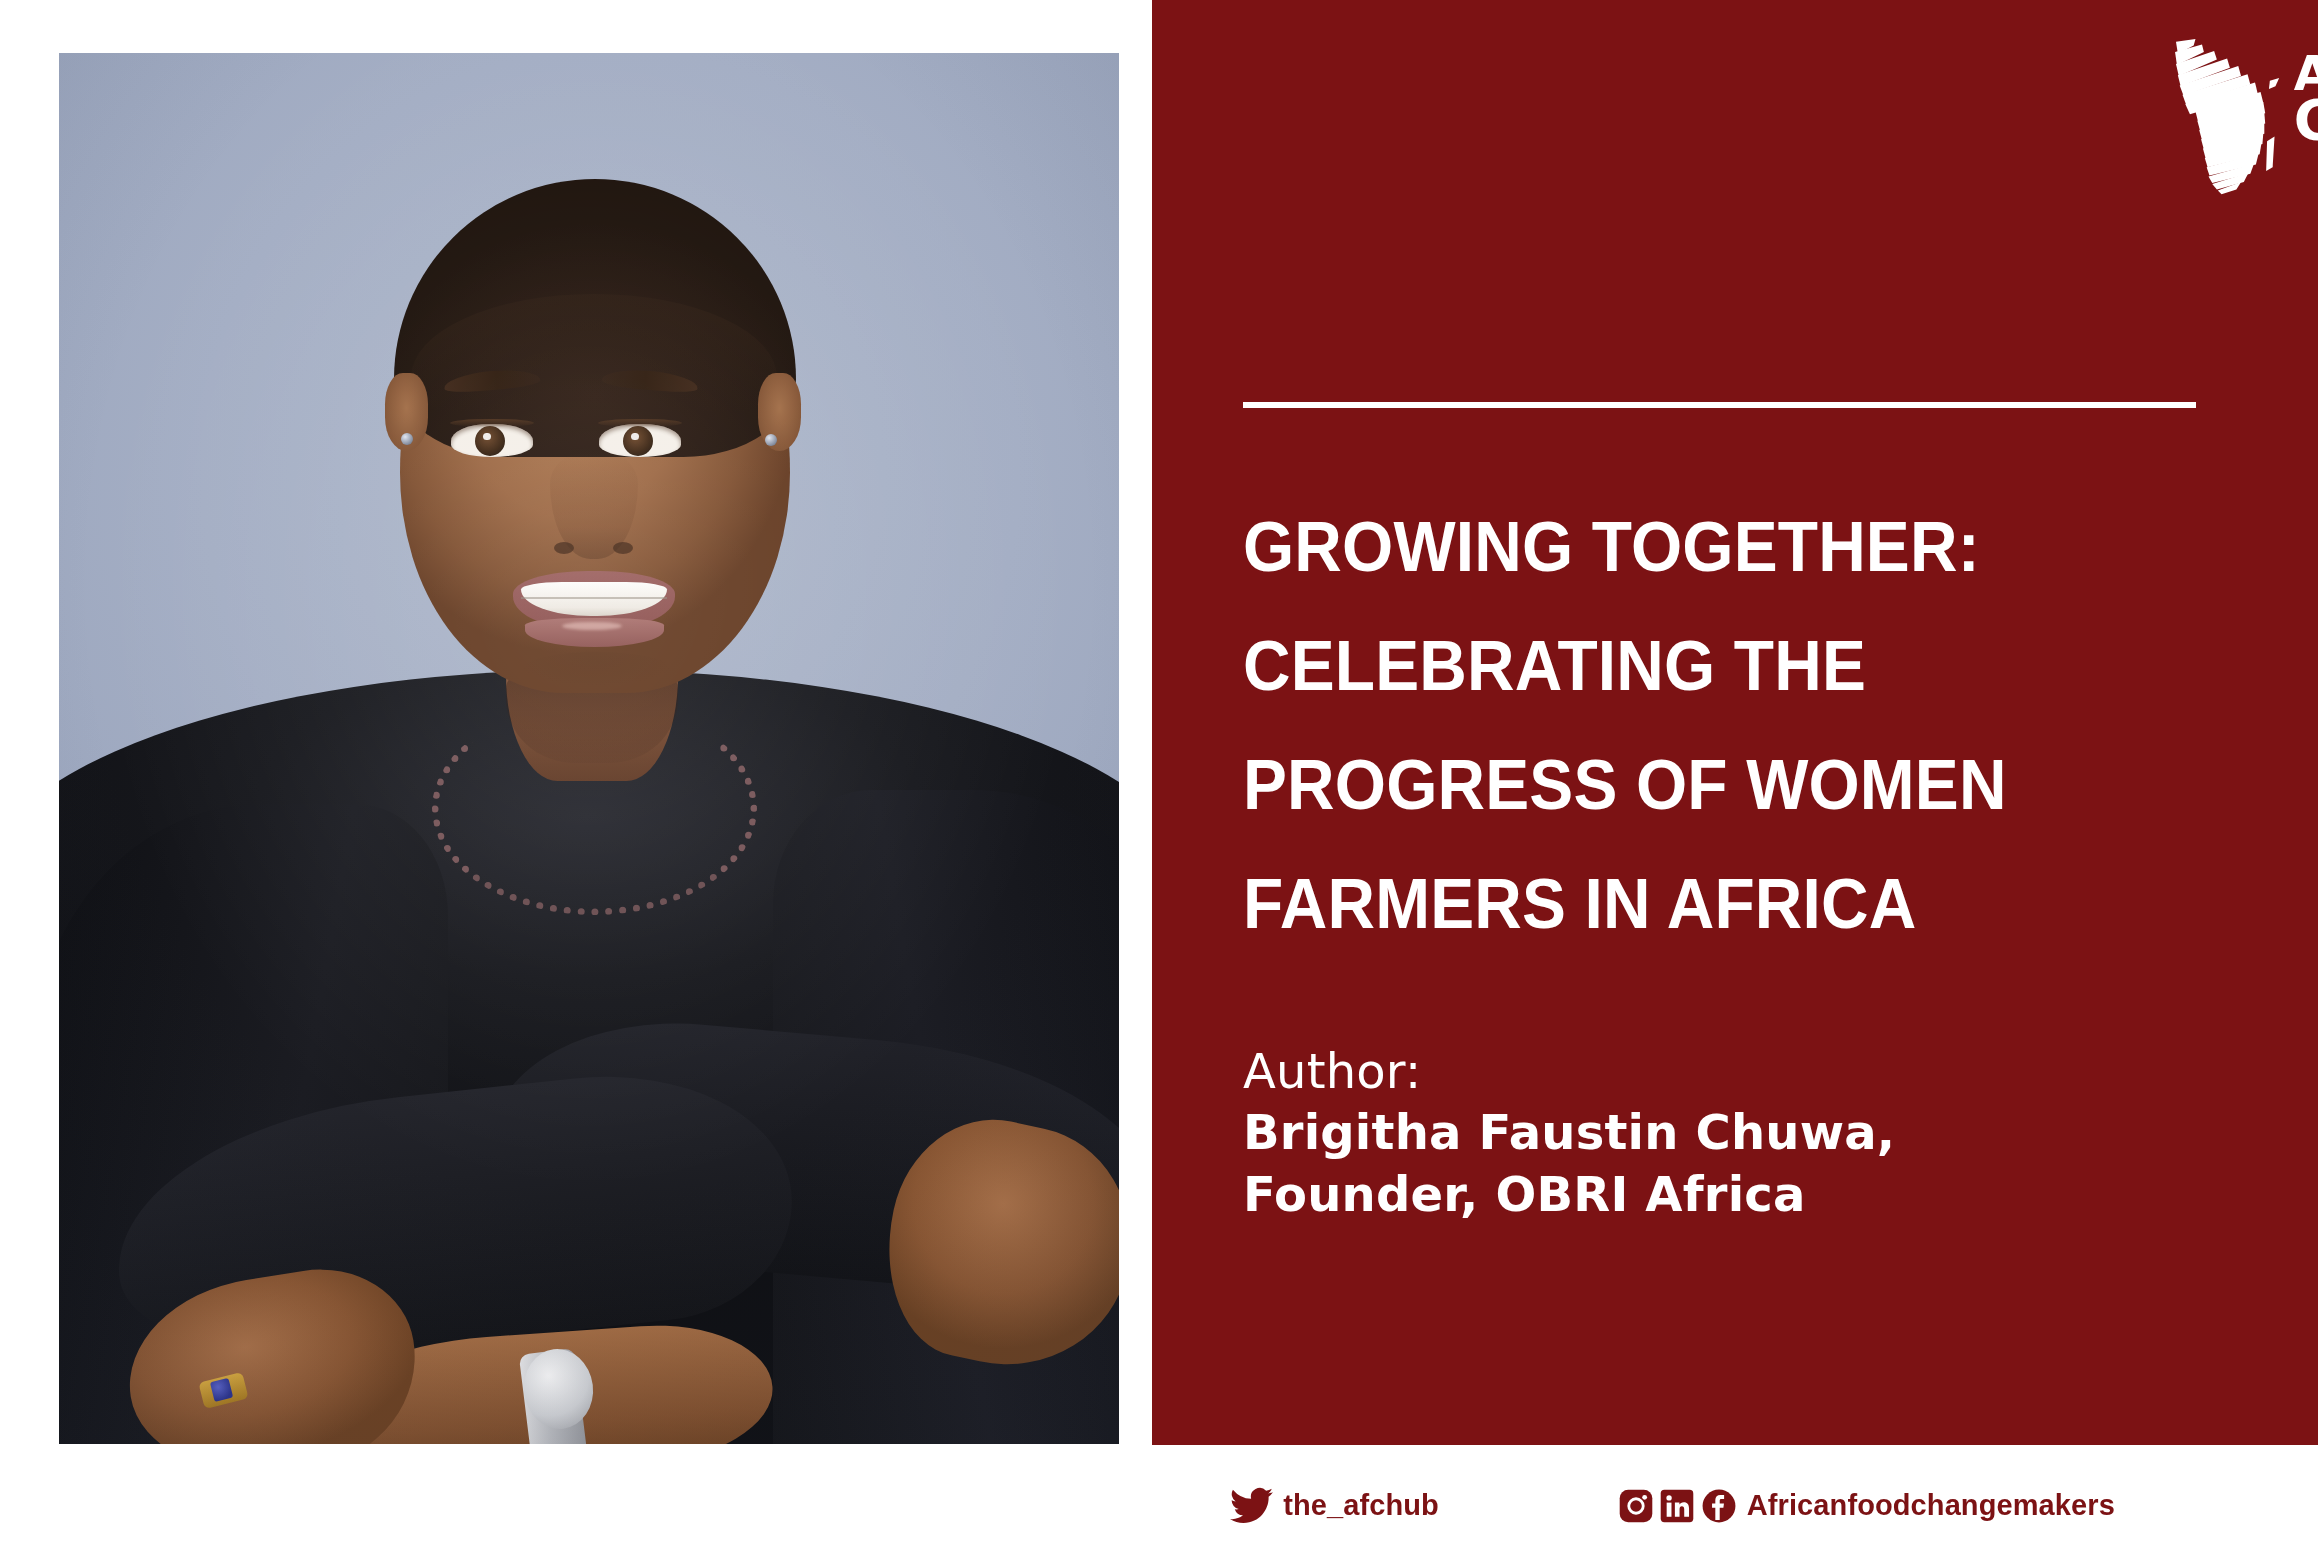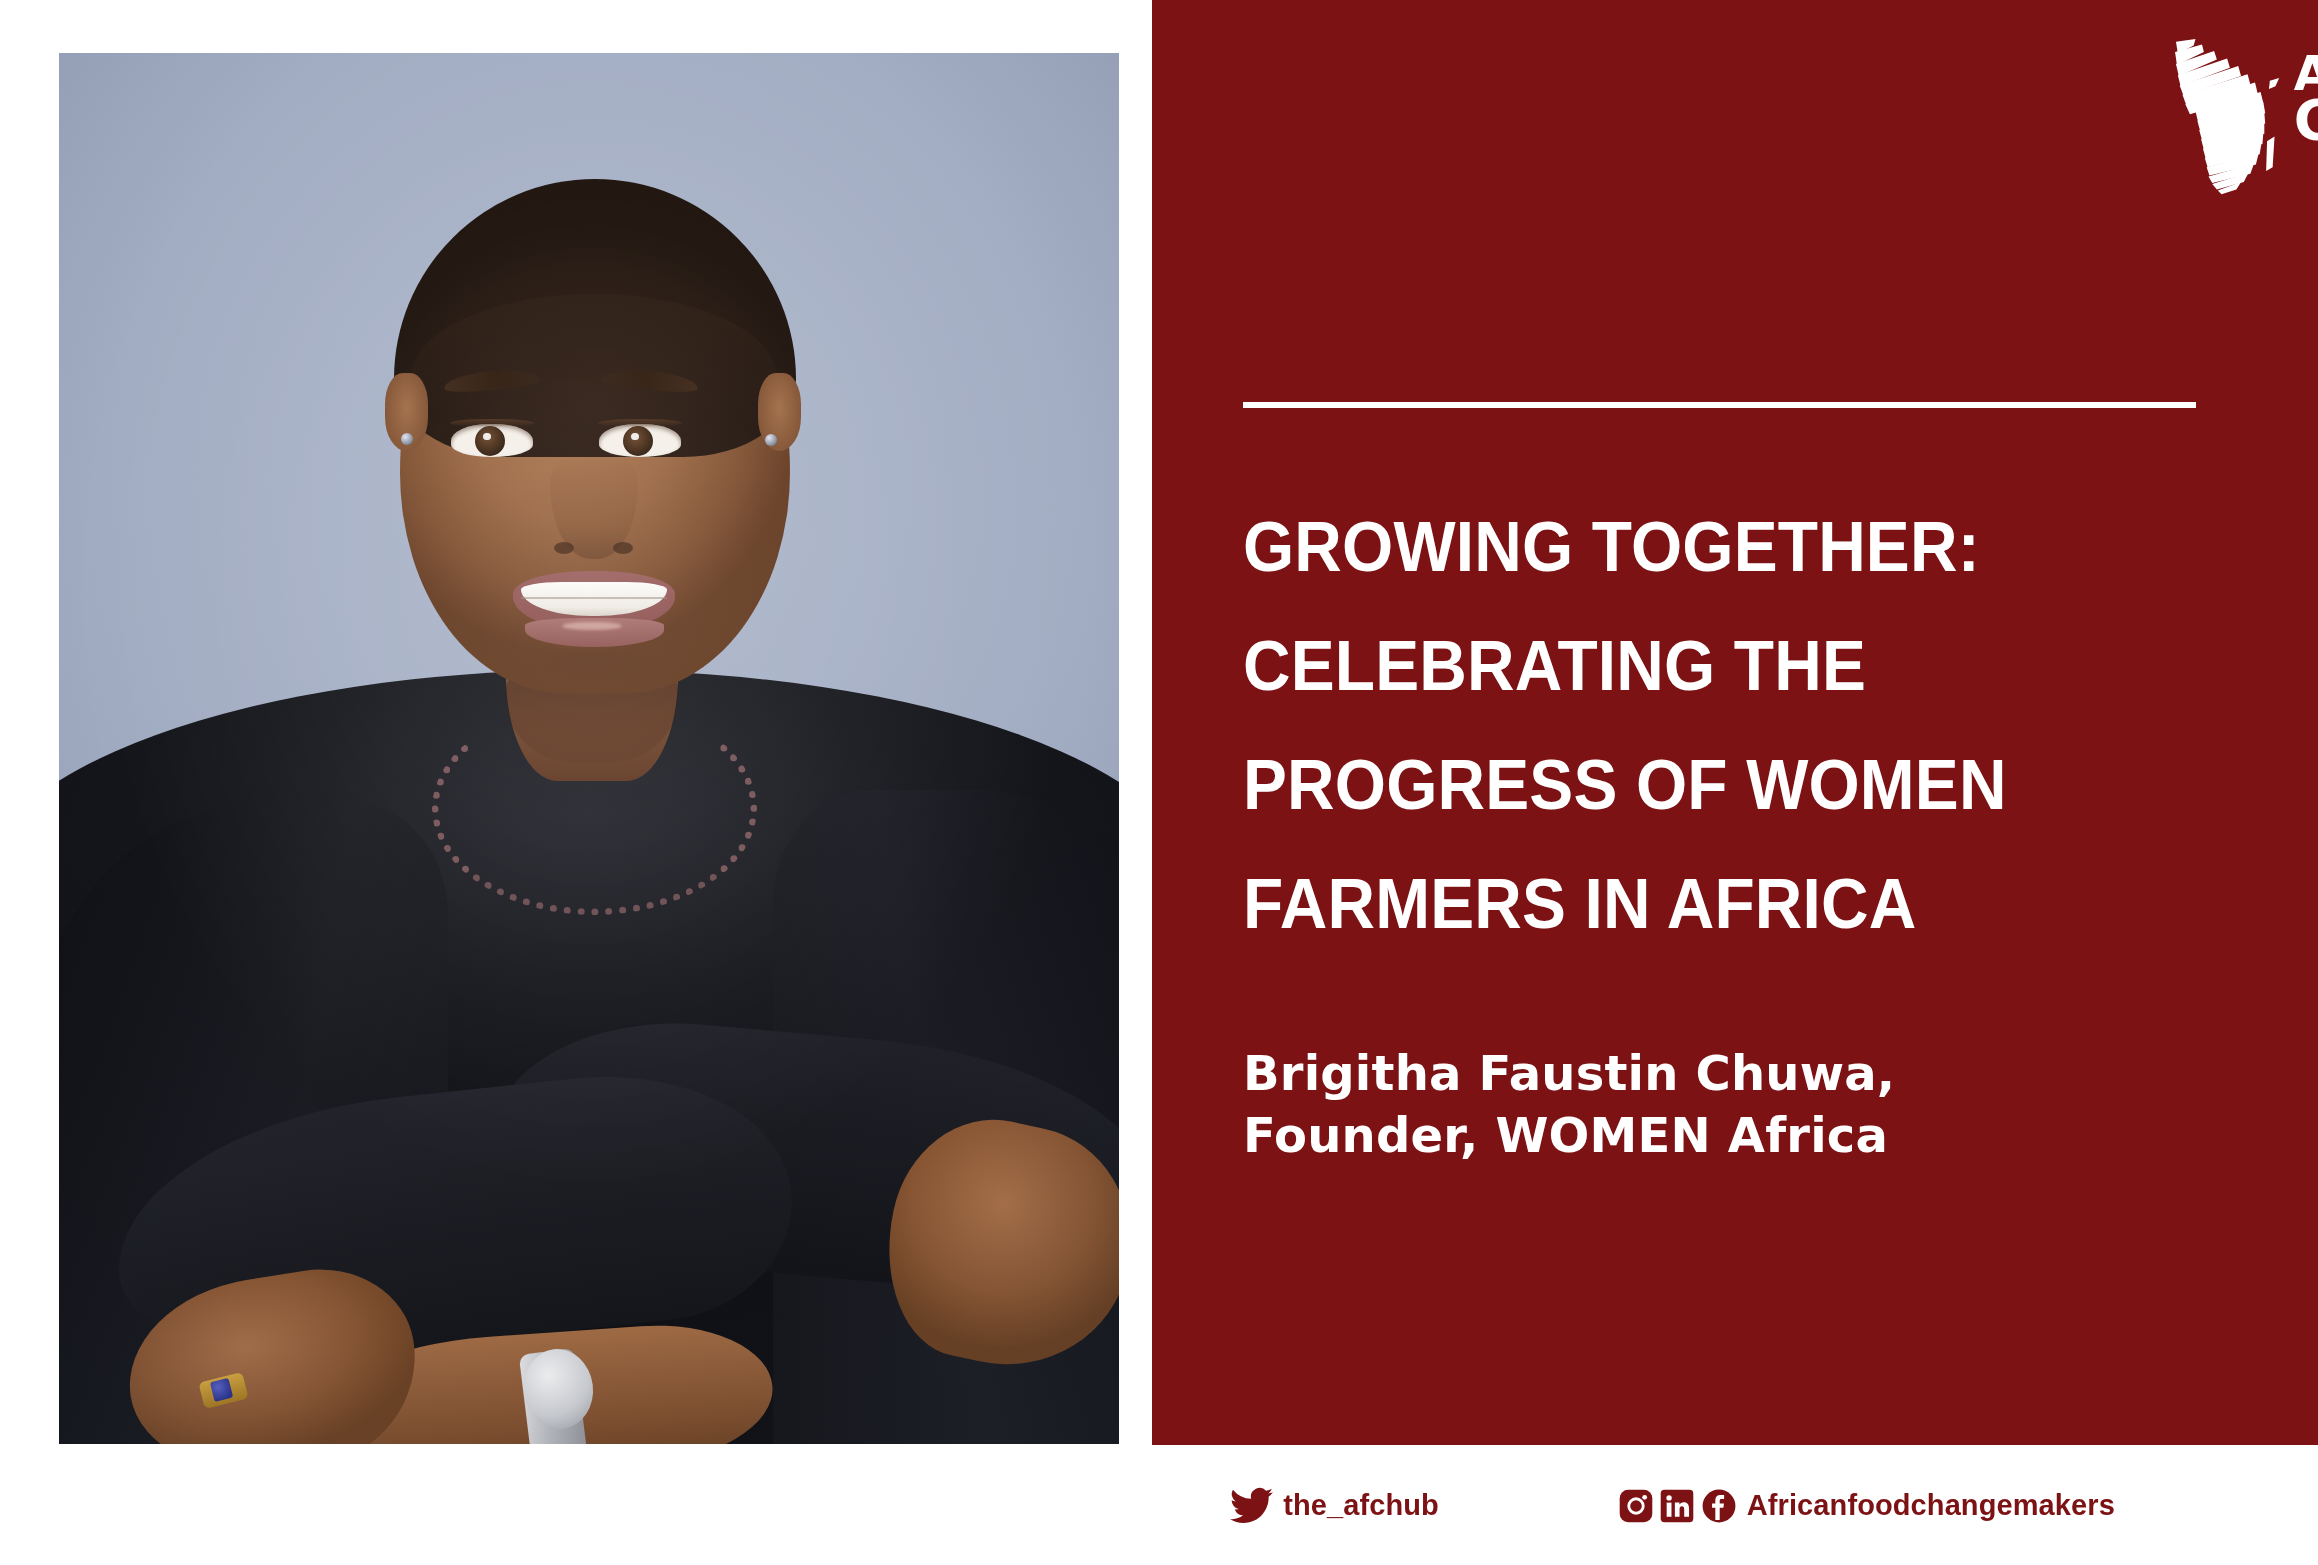--- a/index.html
+++ b/index.html
@@ -455,22 +455,23 @@
     <div class="rule"></div>
 
     <h1 class="title">
       <span class="title-line">GROWING TOGETHER:</span>
       <span class="title-line">CELEBRATING THE</span>
       <span class="title-line">PROGRESS OF WOMEN</span>
       <span class="title-line">FARMERS IN AFRICA</span>
     </h1>
 
     <div class="author">
+      <div class="author-label">Author:</div>
       <div class="author-name">Brigitha Faustin Chuwa,</div>
-      <div class="author-role">Founder, WOMEN Africa</div>
+      <div class="author-role">Founder, OBRI Africa</div>
     </div>
 
   </div>
 
   <div class="footer">
 
     <div class="foot-group foot-twitter">
       <svg class="icon-twitter" viewBox="0 0 24 24" aria-hidden="true">
         <path fill="#7C1214" d="M23.95 4.57c-.88.39-1.83.65-2.82.77 1.01-.61 1.79-1.57 2.16-2.72-.95.56-2 .97-3.12 1.19a4.92 4.92 0 0 0-8.38 4.48A13.94 13.94 0 0 1 1.64 3.16a4.92 4.92 0 0 0 1.52 6.57 4.9 4.9 0 0 1-2.23-.62v.06a4.92 4.92 0 0 0 3.95 4.83 4.96 4.96 0 0 1-2.22.08 4.93 4.93 0 0 0 4.6 3.42A9.87 9.87 0 0 1 0 19.54a13.9 13.9 0 0 0 7.55 2.21c9.06 0 14.01-7.5 14.01-14.01 0-.21 0-.42-.02-.63a9.98 9.98 0 0 0 2.41-2.54z"></path>
       </svg>

